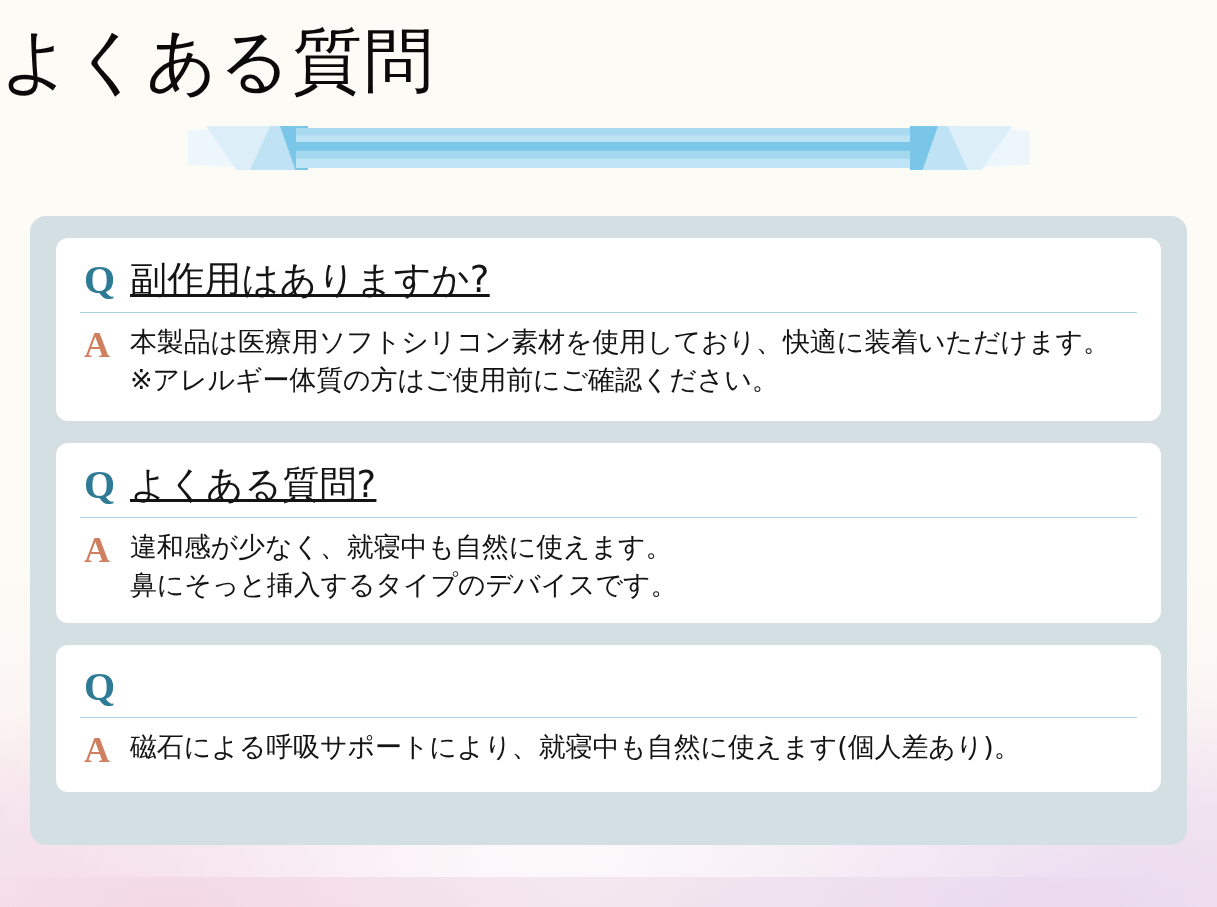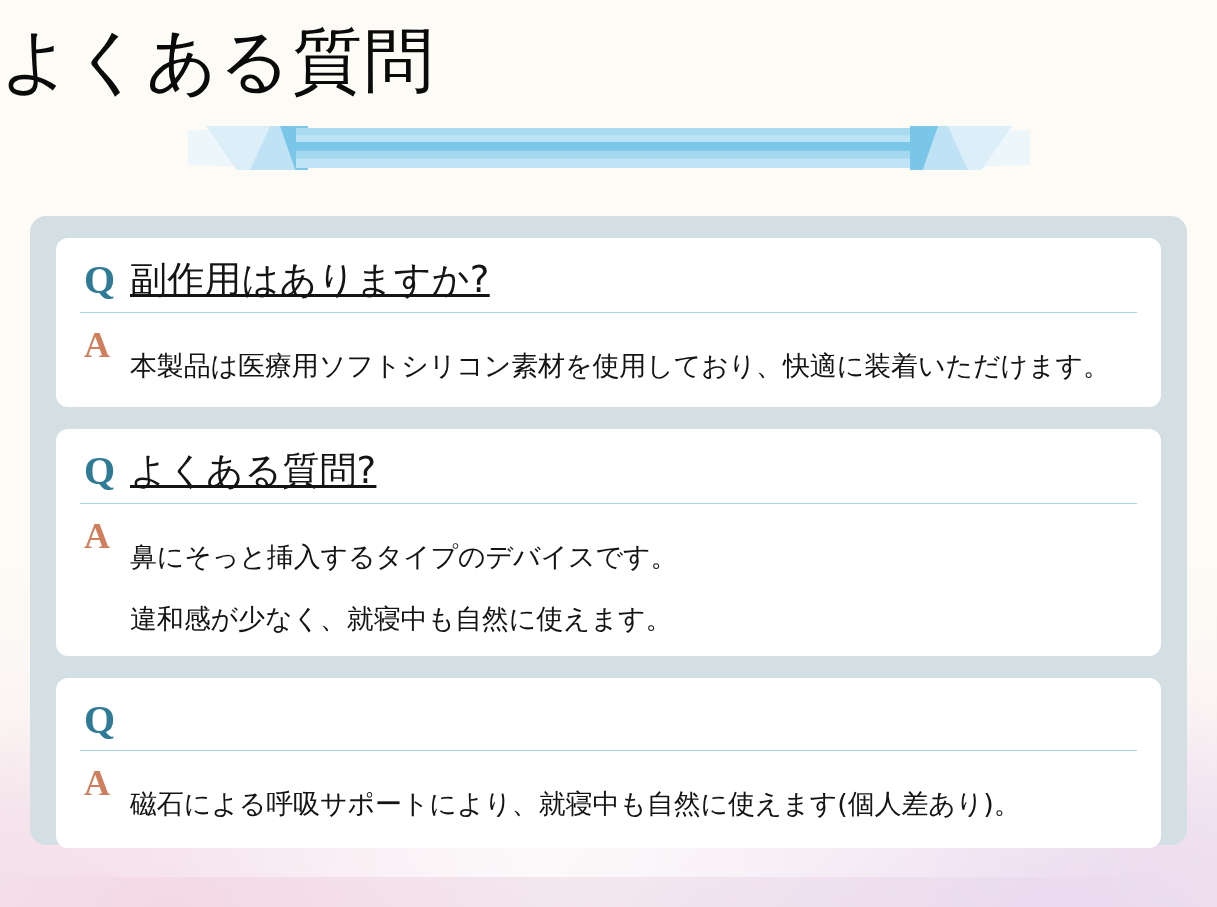--- a/index.html
+++ b/index.html
@@ -197,21 +197,21 @@
   }
 
   .a-text {
     font-size:27px;
     font-weight:400;
     color:#141414;
     line-height:1.42;
     letter-spacing:-.005em;
     font-family:"DejaVu Sans", "Liberation Sans", sans-serif;
   }
-  .a-text .line { display:block; white-space:nowrap;margin-top:24px; }
+  .a-text .line { display:block; white-space:nowrap; }
 
   .divider {
     height:1px;
     background:#a9d4e4;
     margin:0 2px;
   }
 
   
   .card-1 .a-row { padding-bottom:6px; }
   .card-3 .a-row { padding-bottom:8px; }
@@ -247,35 +247,36 @@
   <div class="faq-card card-1">
     <div class="q-row">
       <span class="mark mark-q">Q</span>
       <span class="q-text">副作用はありますか?</span>
     </div>
     <div class="divider"></div>
     <div class="a-row">
       <span class="mark mark-a">A</span>
       <span class="a-text">
         <span class="line">本製品は医療用ソフトシリコン素材を使用しており、快適に装着いただけます。</span>
+        <span class="line">※アレルギー体質の方はご使用前にご確認ください。</span>
       </span>
     </div>
   </div>
 
   <div class="faq-card card-2">
     <div class="q-row">
       <span class="mark mark-q">Q</span>
       <span class="q-text">よくある質問?</span>
     </div>
     <div class="divider"></div>
     <div class="a-row">
       <span class="mark mark-a">A</span>
       <span class="a-text">
+        <span class="line">違和感が少なく、就寝中も自然に使えます。</span>
         <span class="line">鼻にそっと挿入するタイプのデバイスです。</span>
-        <span class="line">違和感が少なく、就寝中も自然に使えます。</span>
       </span>
     </div>
   </div>
 
   <div class="faq-card card-3">
     <div class="q-row">
       <span class="mark mark-q">Q</span>
     </div>
     <div class="divider"></div>
     <div class="a-row">

